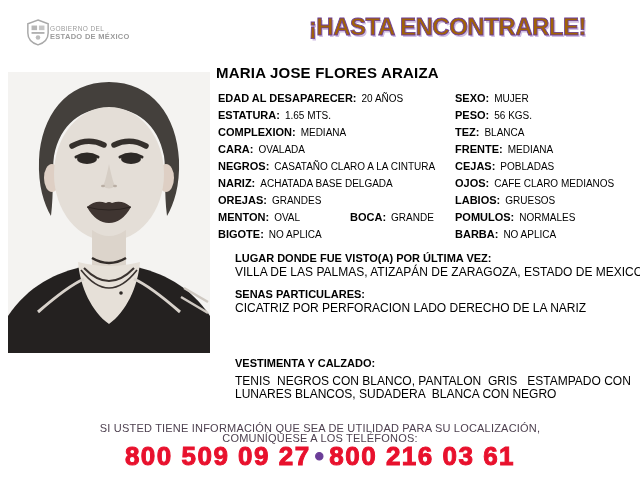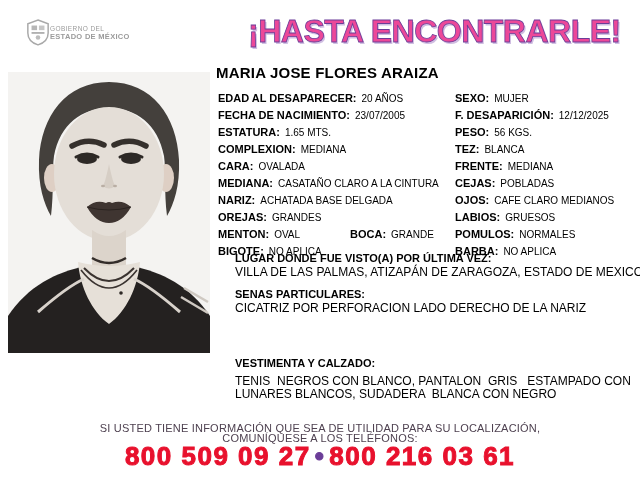--- a/index.html
+++ b/index.html
@@ -11,21 +11,21 @@
 
   
   .logo { position:absolute; left:26px; top:18px; display:flex; align-items:center; }
   .logo svg { display:block; }
   .logo-text { color:#9b9b9b; line-height:8px; padding-top:2px; }
   .logo-line1 { font-size:6.5px; letter-spacing:.4px; }
   .logo-line2 { font-size:7.5px; font-weight:bold; letter-spacing:.3px; }
 
   .poster-title {
     position:absolute; left:248px; top:13px; width:338px; text-align:right;
-    font-size:32px; font-weight:900; letter-spacing:-.5px; color:#ec4899;
+    font-size:24px; font-weight:900; letter-spacing:-.5px; color:#a16207;
     -webkit-text-stroke:.8px #6b3d98;
     text-shadow:1.5px 1.5px 0 #d0bfe2;
     white-space:nowrap;
   }
 
   
   .photo {
     position:absolute; left:8px; top:72px; width:202px; height:281px;
     background:#f4f3f1;
   }
@@ -132,37 +132,33 @@
 </div>
 
 <div class="person-name">MARIA JOSE FLORES ARAIZA</div>
 
 <div class="details">
   <div class="d-row">
     <div class="d-left"><span class="lbl">EDAD AL DESAPARECER:</span><span class="val">20 AÑOS</span></div>
     <div class="d-right"><span class="lbl">SEXO:</span><span class="val">MUJER</span></div>
   </div>
   <div class="d-row">
-    <div class="d-left"><span class="lbl">FECHA DE NACIMIENTO:</span><span class="val">23/07/2005</span></div>
-    <div class="d-right"><span class="lbl">F. DESAPARICIÓN:</span><span class="val">12/12/2025</span></div>
-  </div>
-  <div class="d-row">
     <div class="d-left"><span class="lbl">ESTATURA:</span><span class="val">1.65 MTS.</span></div>
     <div class="d-right"><span class="lbl">PESO:</span><span class="val">56 KGS.</span></div>
   </div>
   <div class="d-row">
     <div class="d-left"><span class="lbl">COMPLEXION:</span><span class="val">MEDIANA</span></div>
     <div class="d-right"><span class="lbl">TEZ:</span><span class="val">BLANCA</span></div>
   </div>
   <div class="d-row">
     <div class="d-left"><span class="lbl">CARA:</span><span class="val">OVALADA</span></div>
     <div class="d-right"><span class="lbl">FRENTE:</span><span class="val">MEDIANA</span></div>
   </div>
   <div class="d-row">
-    <div class="d-left"><span class="lbl">MEDIANA:</span><span class="val">CASATAÑO CLARO A LA CINTURA</span></div>
+    <div class="d-left"><span class="lbl">NEGROS:</span><span class="val">CASATAÑO CLARO A LA CINTURA</span></div>
     <div class="d-right"><span class="lbl">CEJAS:</span><span class="val">POBLADAS</span></div>
   </div>
   <div class="d-row">
     <div class="d-left"><span class="lbl">NARIZ:</span><span class="val">ACHATADA BASE DELGADA</span></div>
     <div class="d-right"><span class="lbl">OJOS:</span><span class="val">CAFE CLARO MEDIANOS</span></div>
   </div>
   <div class="d-row">
     <div class="d-left"><span class="lbl">OREJAS:</span><span class="val">GRANDES</span></div>
     <div class="d-right"><span class="lbl">LABIOS:</span><span class="val">GRUESOS</span></div>
   </div>

